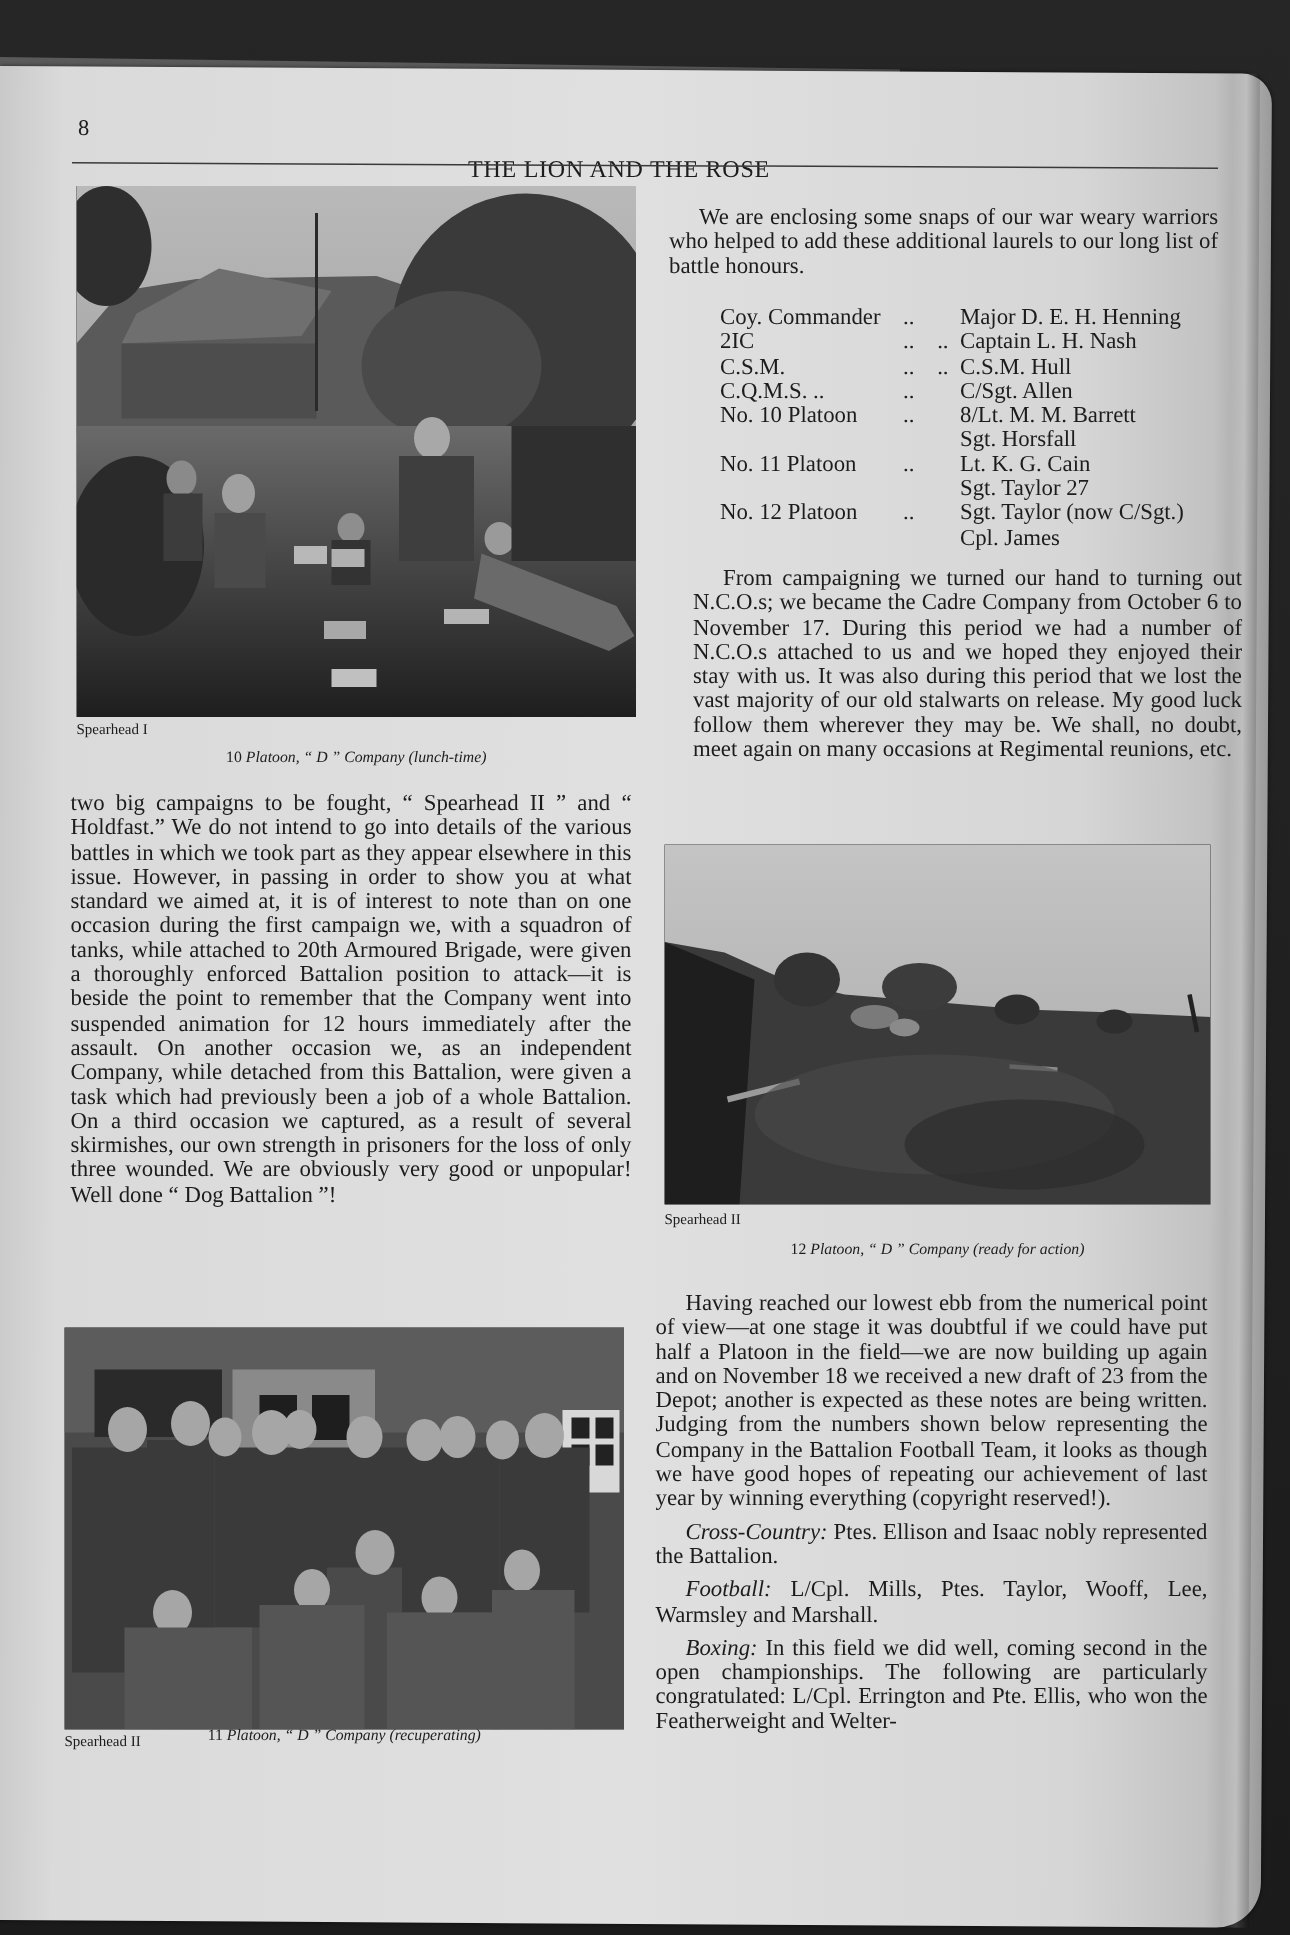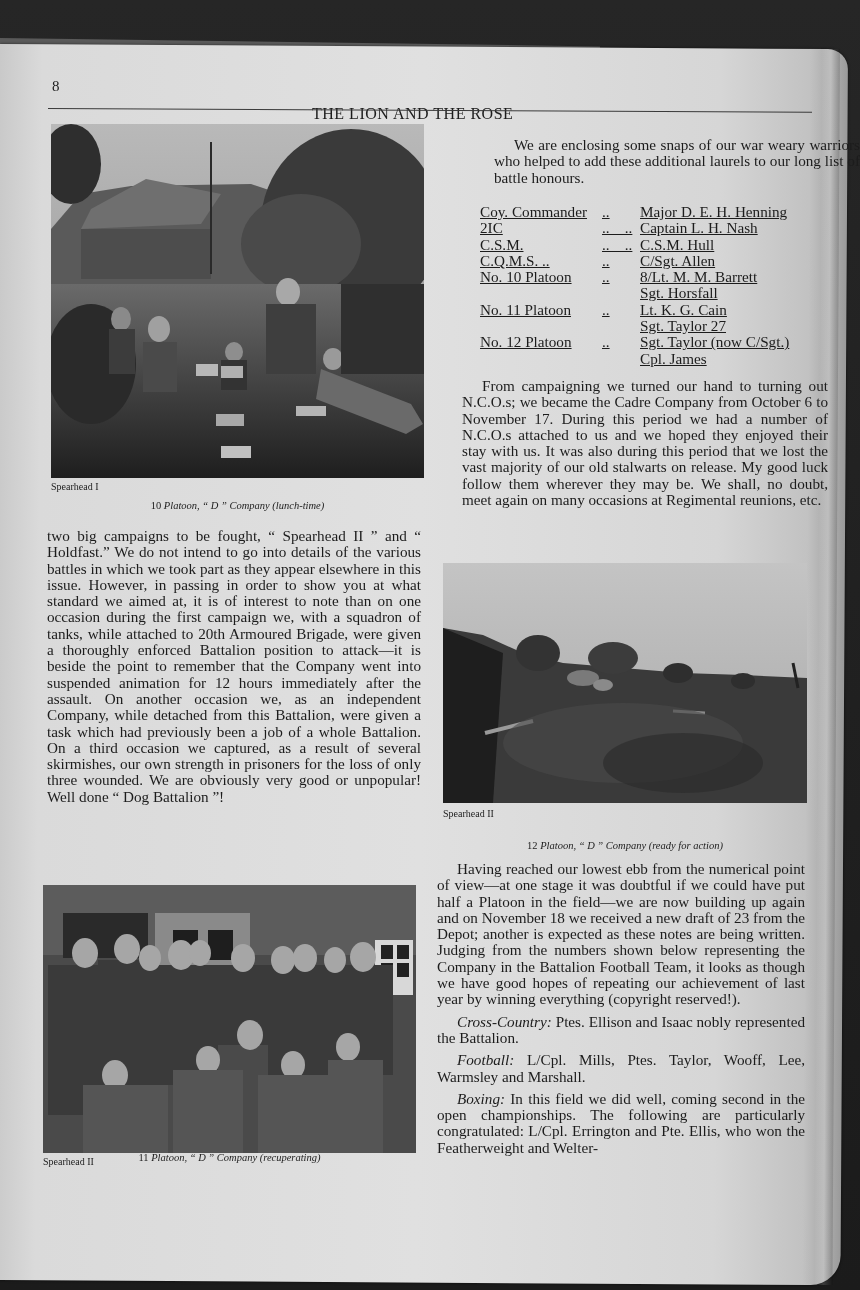--- a/index.html
+++ b/index.html
@@ -55,21 +55,21 @@
   }
   .caption-sub .roman { font-style: normal; }
 
   .text-block {
     position: absolute; font-size: 15.2px; line-height: 16.3px; text-align: justify;
   }
   .text-block p { margin: 0; }
   .indent { text-indent: 20px; }
   .para-gap { margin-top: 6px !important; }
 
-  .orbat { position: absolute; font-size: 15.2px; line-height: 16.3px; text-decoration: underline; }
+  .orbat { position: absolute; font-size: 15.2px; line-height: 16.3px; }
   .orbat-row { display: flex; }
   .orbat-role { width: 122px; white-space: pre; }
   .orbat-dots { width: 38px; white-space: pre; }
   .orbat-name { white-space: pre; }
 
   em { font-style: italic; }
 </style>
 </head>
 <body>
 
@@ -178,21 +178,21 @@
         <rect x="215" y="190" width="75" height="78"></rect>
           <rect x="285" y="175" width="55" height="93"></rect>
       </g>
     </svg>
   </div>
   <div class="caption-title" style="left:43px; top:1156px; width:373px;">Spearhead II</div>
   <div class="caption-sub" style="left:43px; top:1152px; width:373px;">
     <span class="roman">11</span><span> Platoon, “ D ” Company (recuperating)</span>
   </div>
 
-  <div class="text-block" style="left:446px; top:137px; width:366px;margin-left:48px;">
+  <div class="text-block" style="left:446px; top:137px; width:366px;">
     <p class="indent">We are enclosing some snaps of our war weary warriors who helped to add these additional laurels to our long list of battle honours.</p>
   </div>
 
   <div class="orbat" style="left:480px; top:204px; width:335px;">
     <div class="orbat-row">
         <span class="orbat-role">Coy. Commander</span>
         <span class="orbat-dots">..</span>
         <span class="orbat-name">Major D. E. H. Henning</span>
       </div>
     <div class="orbat-row">
@@ -264,21 +264,21 @@
       <ellipse cx="140" cy="115" rx="16" ry="8" fill="#7a7a7a"></ellipse>
       <ellipse cx="160" cy="122" rx="10" ry="6" fill="#8a8a8a"></ellipse>
       <line x1="42" y1="170" x2="90" y2="158" stroke="#9a9a9a" stroke-width="4"></line>
       <line x1="230" y1="148" x2="262" y2="150" stroke="#8a8a8a" stroke-width="3"></line>
       <ellipse cx="180" cy="180" rx="120" ry="40" fill="#4a4a4a" opacity="0.6"></ellipse>
       <ellipse cx="240" cy="200" rx="80" ry="30" fill="#2a2a2a" opacity="0.6"></ellipse>
       <line x1="350" y1="100" x2="355" y2="125" stroke="#222" stroke-width="3"></line>
     </svg>
   </div>
   <div class="caption-title" style="left:443px; top:808px; width:364px;">Spearhead II</div>
-  <div class="caption-sub" style="left:443px; top:828px; width:364px;margin-top:12px;">
+  <div class="caption-sub" style="left:443px; top:828px; width:364px;">
     <span class="roman">12</span><span> Platoon, “ D ” Company (ready for action)</span>
   </div>
 
   <div class="text-block" style="left:437px; top:861px; width:368px;">
     <p class="indent">Having reached our lowest ebb from the numerical point of view—at one stage it was doubtful if we could have put half a Platoon in the field—we are now building up again and on November 18 we received a new draft of 23 from the Depot; another is expected as these notes are being written.  Judging from the numbers shown below representing the Company in the Battalion Football Team, it looks as though we have good hopes of repeating our achievement of last year by winning everything (copyright reserved!).</p>
     <p class="indent para-gap"><em>Cross-Country:</em><span> Ptes. Ellison and Isaac nobly represented the Battalion.</span></p>
     <p class="indent para-gap"><em>Football:</em><span> L/Cpl. Mills, Ptes. Taylor, Wooff, Lee, Warmsley and Marshall.</span></p>
     <p class="indent para-gap"><em>Boxing:</em><span> In this field we did well, coming second in the open championships.  The following are particularly congratulated: L/Cpl. Errington and Pte. Ellis, who won the Featherweight and Welter-</span></p>
   </div>
 

